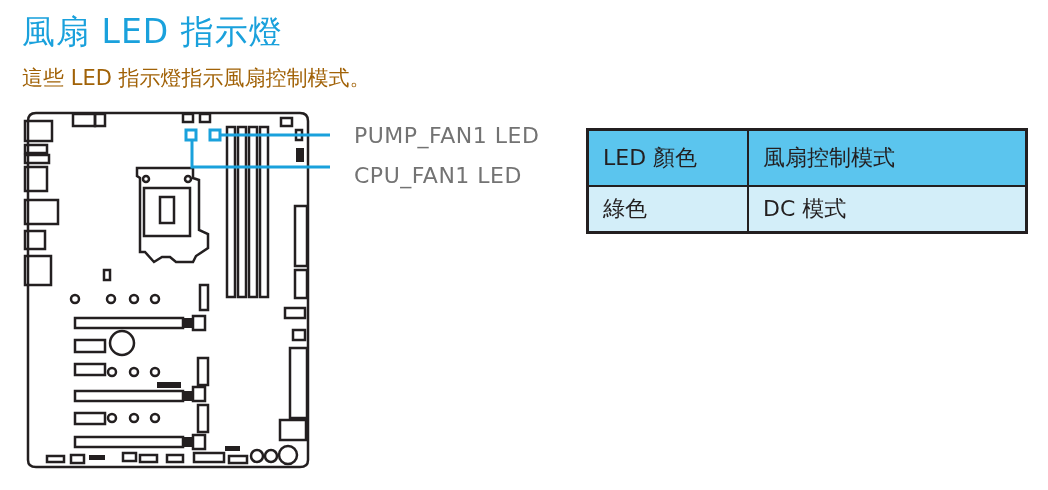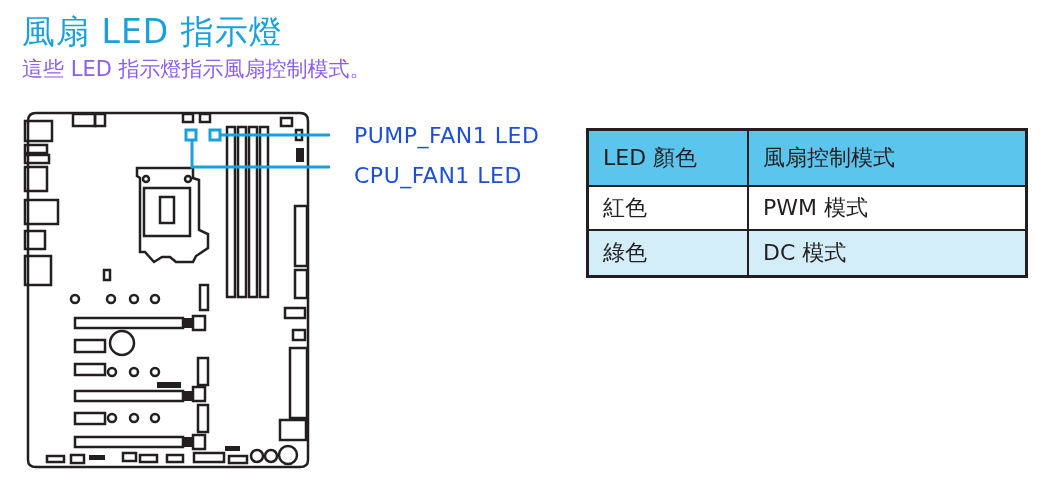--- a/index.html
+++ b/index.html
@@ -1,22 +1,22 @@
 <!DOCTYPE html>
 <html><head>
   <meta charset="utf-8">
   <style>
     html, body { margin: 0; padding: 0; background: #ffffff; }
     body { width: 1048px; height: 490px; position: relative; overflow: hidden;
            font-family: "DejaVu Sans", "Liberation Sans", sans-serif; color: #231f20; }
     .title { position: absolute; left: 22px; top: 10px; font-size: 33px; font-weight: normal;
              color: #1aa1dc; letter-spacing: 1px; white-space: nowrap; }
-    .subtitle { position: absolute; left: 22px; top: 55px; font-size: 21px; color: #8b5cf6; white-space: nowrap; }
+    .subtitle { position: absolute; left: 22px; top: 64px; font-size: 21px; color: #a16207; white-space: nowrap; }
     .board { position: absolute; left: 0; top: 100px; width: 330px; height: 390px; }
-    .callout { position: absolute; font-size: 22px; color: #1d4ed8; white-space: nowrap; letter-spacing: 0.5px; }
+    .callout { position: absolute; font-size: 22px; color: #737373; white-space: nowrap; letter-spacing: 0.5px; }
     .callout.pump { left: 354px; top: 123px; }
     .callout.cpu { left: 354px; top: 163px; }
     table.led { position: absolute; left: 586px; top: 128px; border-collapse: collapse;
                 border: 3px solid #231f20; font-size: 22px; }
     table.led td, table.led th { border: 2px solid #231f20; padding: 0 14px; height: 50px;
                 font-weight: normal; text-align: left; color: #231f20; }
     table.led tr.hdr th { background: #5bc5ee; height: 54px; }
     table.led tr.r0 td { background: #ffffff; height: 42px; }
     table.led tr.r1 td { background: #d3eef9; height: 44px; }
     table.led .c0 { width: 130px; }
@@ -124,22 +124,18 @@
 
 <div class="callout pump">PUMP_FAN1 LED</div>
 <div class="callout cpu">CPU_FAN1 LED</div>
 
 <table class="led">
   <tbody>
       <tr class="hdr">
     <th class="c0">LED 顏色</th>
     <th class="c1">風扇控制模式</th>
   </tr>
-  <tr class="r0">
-    <td>紅色</td>
-    <td>PWM 模式</td>
-  </tr>
   <tr class="r1">
     <td>綠色</td>
     <td>DC 模式</td>
   </tr>
 </tbody>
   </table>
 
 </body></html>

